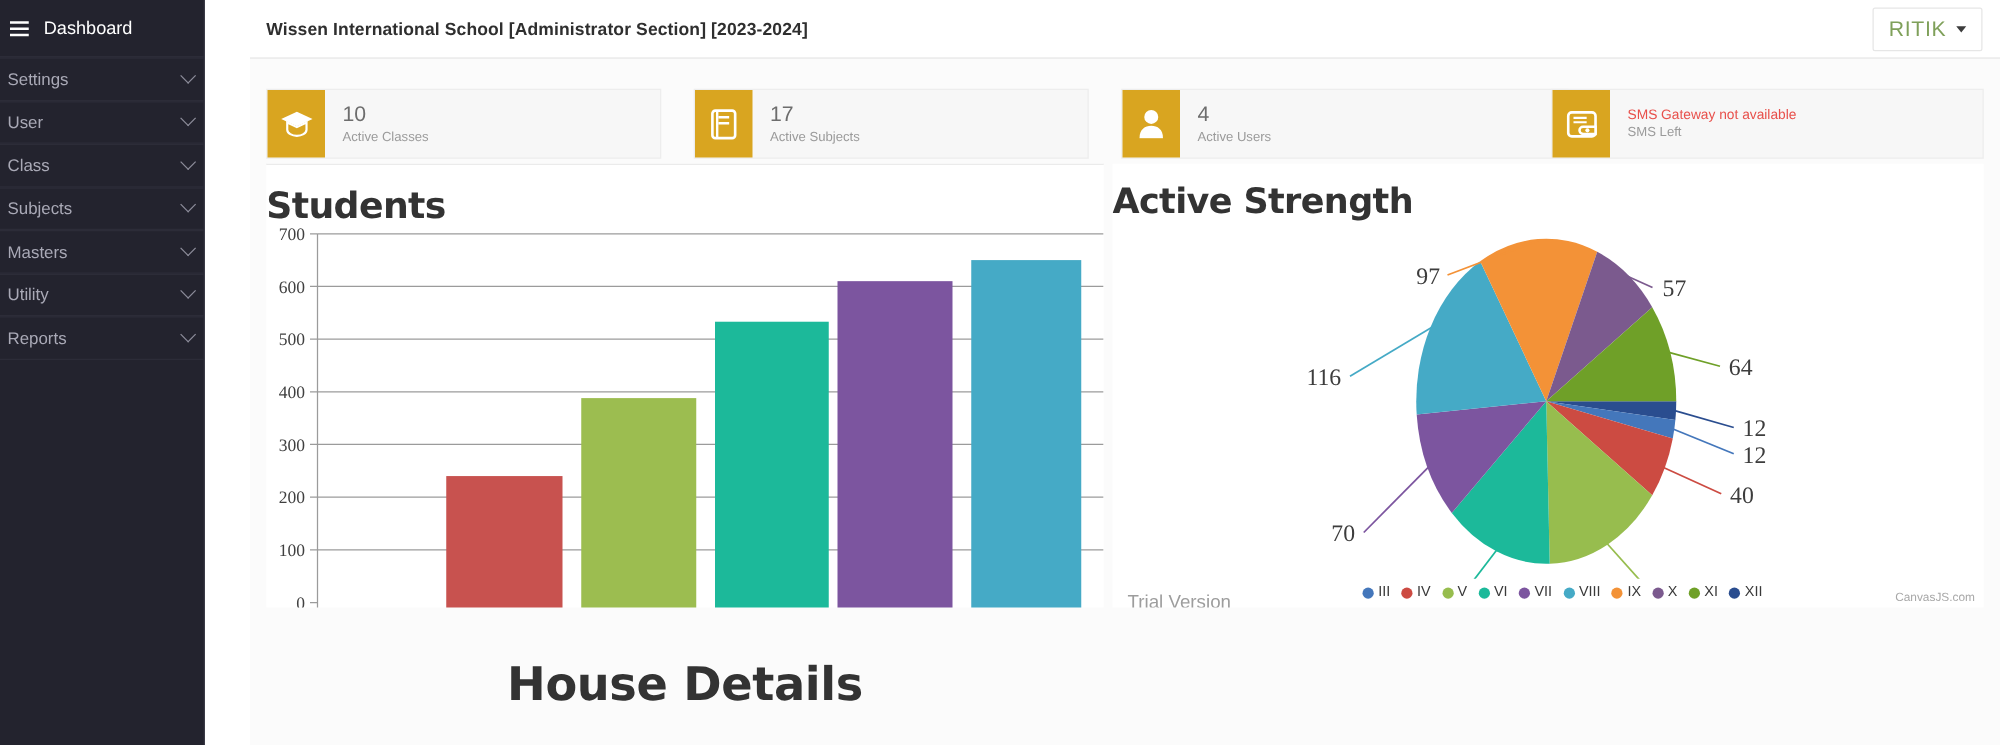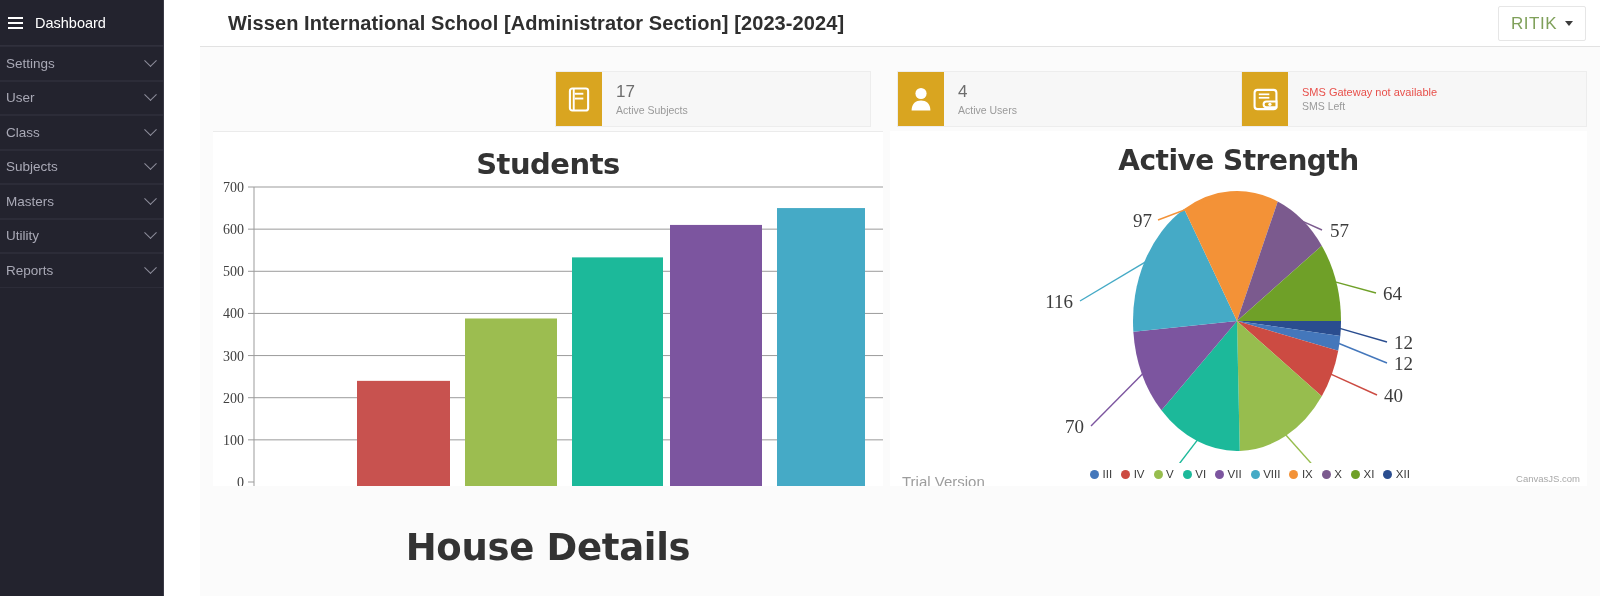--- a/index.html
+++ b/index.html
@@ -52,22 +52,22 @@
 
   
   #header {
     position: absolute; left: 200px; top: 0;
     width: 1400px; height: 47px;
     background: #fff;
     border-bottom: 1px solid #e2e2e2;
     display: flex; align-items: center;
   }
   #page-title {
-    margin-left: 28px;
-    font-size: 20px;
+    margin-left: 13px;
+    font-size: 14px;
     color: #2f2f2f;
     letter-spacing: .1px;
     text-align: center;
   }
   #user-menu {
     position: absolute; right: 14px; top: 6px;
     height: 35px;
     display: flex; align-items: center;
     padding: 0 12px;
     border: 1px solid #e6e6e6;
@@ -114,21 +114,21 @@
   .card-num { font-size: 17px; color: #6d6d6d; line-height: 1.15; font-weight: 400; }
   .card-lab { font-size: 10.5px; color: #9a9a9a; margin-top: 2px; }
   .card-num.alert { color: #e8504b; font-size: 11px; }
 
   
   .chart-panel { position: absolute; top: 84px; background: #fff; }
   #bar-panel   { left: 13px;  width: 670px; height: 355px; overflow: hidden; border-top: 1px solid #ebebeb; }
   #pie-panel   { left: 690px; width: 697px; height: 355px; overflow: hidden; }
 
   .chart-title {
-    text-align: center;
+    text-align: left;
     font-family: "DejaVu Sans", sans-serif;
     font-weight: bold;
     color: #333333;
     letter-spacing: -0.5px;
   }
   #bar-title { font-size: 29px; padding-top: 15px; }
   #pie-title { font-size: 28px; padding-top: 13px; }
 
   
   #bar-svg-wrap { position: absolute; left: 0; top: 50px; width: 670px; height: 305px; overflow: hidden; }
@@ -215,20 +215,32 @@
     <div id="user-menu">
       <span class="uname">RITIK</span>
       <span class="caret"></span>
     </div>
   </header>
 
   <main id="content">
 
     <section id="cards">
 
+      <div class="card" style="left:13px;width:316px;">
+        <div class="card-icon">
+          <svg width="27" height="22" viewBox="0 0 28 22" fill="none">
+            <path d="M14 1 L27 7 L14 13 L1 7 Z" fill="#ffffff"></path>
+            <path d="M6 10 V16 C6 19 10 21 14 21 C18 21 22 19 22 16 V10 L14 13.8 Z" fill="#d9a520" stroke="#ffffff" stroke-width="1.8"></path>
+          </svg>
+        </div>
+        <div class="card-body">
+          <div class="card-num">10</div>
+          <div class="card-lab">Active Classes</div>
+        </div>
+      </div>
 
       <div class="card" style="left:355px;width:316px;">
         <div class="card-icon">
           <svg width="23" height="25" viewBox="0 0 24 26" fill="none">
             <rect x="2" y="1.5" width="19" height="23" rx="2.5" stroke="#ffffff" stroke-width="2.2" fill="none"></rect>
             <line x1="7" y1="7" x2="16" y2="7" stroke="#ffffff" stroke-width="2"></line>
             <line x1="7" y1="12" x2="16" y2="12" stroke="#ffffff" stroke-width="2"></line>
             <path d="M2 1.5 L9 1.5 L9 24.5 L2 24.5 Z" fill="#ffffff" opacity="0.0"></path>
             <line x1="6" y1="1.5" x2="6" y2="24.5" stroke="#ffffff" stroke-width="2"></line>
           </svg>

